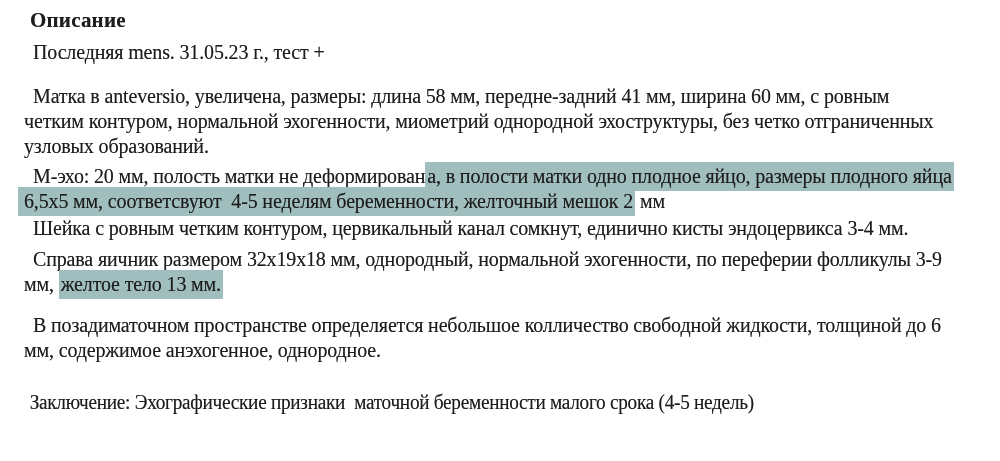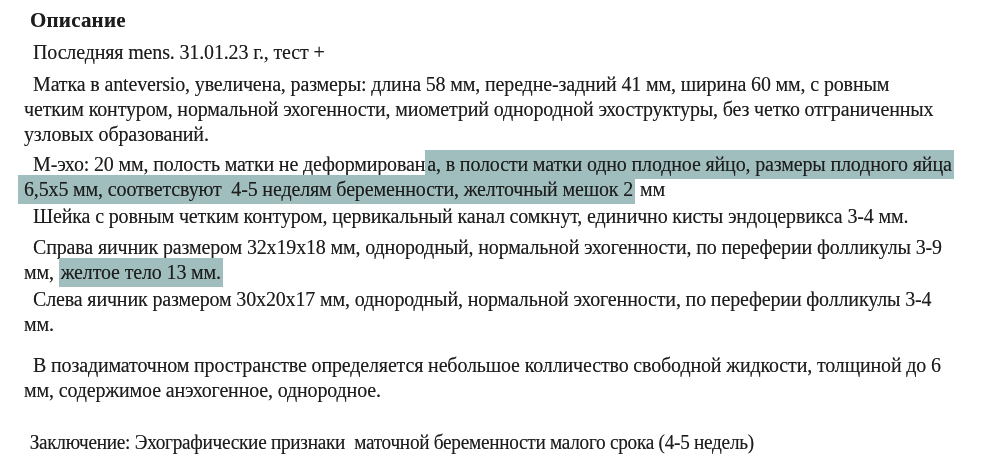--- a/index.html
+++ b/index.html
@@ -27,21 +27,21 @@
     letter-spacing: 0.2px;
   }
   .line {
     font-size: 20px;
     line-height: 25px;
     white-space: pre;
     letter-spacing: -0.15px;
   }
   .ind { padding-left: 9px; }
   .anamnesis { margin-top: 7px; }
-  .para-uterus { margin-top: 7px; }
+  .para-uterus { margin-top: 19px; }
   .para-mecho { margin-top: 5px; }
   .para-cervix { margin-top: 2px; }
   .para-right-ovary { margin-top: 6px; }
   .para-left-ovary { margin-top: 2px; }
   .para-fluid { margin-top: 16px; }
   .conclusion {
     margin-top: 27px;
     font-size: 20.5px;
     line-height: 25px;
     white-space: pre;
@@ -60,21 +60,21 @@
     padding-left: 6px;
   }
 </style>
 </head>
 <body>
 
 <div class="page">
 
   <div class="heading">Описание</div>
 
-  <div class="line ind anamnesis">Последняя mens. 31.01.23 г., тест +</div>
+  <div class="line ind anamnesis">Последняя mens. 31.05.23 г., тест +</div>
 
   <div class="para-uterus">
     <div class="line ind">Матка в anteversio, увеличена, размеры: длина 58 мм, передне-задний 41 мм, ширина 60 мм, с ровным</div>
     <div class="line">четким контуром, нормальной эхогенности, миометрий однородной эхоструктуры, без четко отграниченных</div>
     <div class="line">узловых образований.</div>
   </div>
 
   <div class="para-mecho">
     <div class="line ind"><span>М-эхо: 20 мм, полость матки не деформирован</span><mark class="hl">а, в полости матки одно плодное яйцо, размеры плодного яйца</mark></div>
     <div class="line"><mark class="hl edge-left">6,5х5 мм, соответсвуют  4-5 неделям беременности, желточный мешок 2</mark><span> мм</span></div>
@@ -82,24 +82,20 @@
 
   <div class="para-cervix">
     <div class="line ind">Шейка с ровным четким контуром, цервикальный канал сомкнут, единично кисты эндоцервикса 3-4 мм.</div>
   </div>
 
   <div class="para-right-ovary">
     <div class="line ind">Справа яичник размером 32х19х18 мм, однородный, нормальной эхогенности, по переферии фолликулы 3-9</div>
     <div class="line"><span>мм, </span><mark class="hl">желтое тело 13 мм.</mark></div>
   </div>
 
-  <div class="para-left-ovary">
-    <div class="line ind">Слева яичник размером 30х20х17 мм, однородный, нормальной эхогенности, по переферии фолликулы 3-4</div>
-    <div class="line">мм.</div>
-  </div>
 
   <div class="para-fluid">
     <div class="line ind">В позадиматочном пространстве определяется небольшое колличество свободной жидкости, толщиной до 6</div>
     <div class="line">мм, содержимое анэхогенное, однородное.</div>
   </div>
 
   <div class="conclusion">Заключение: Эхографические признаки  маточной беременности малого срока (4-5 недель)</div>
 
 </div>
 

